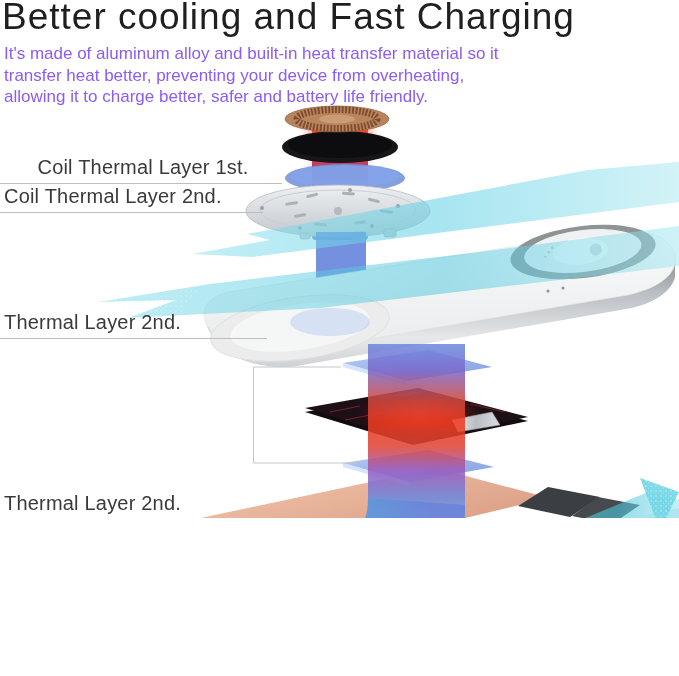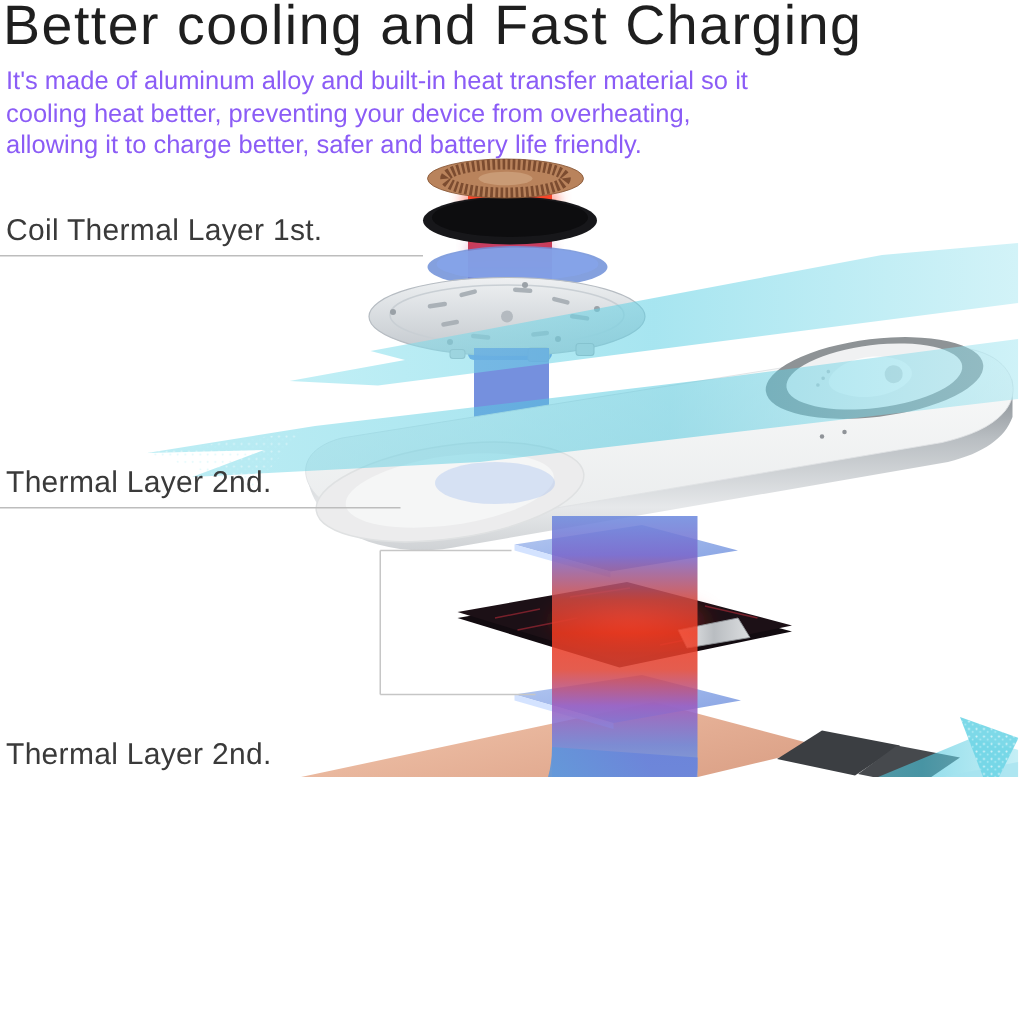--- a/index.html
+++ b/index.html
@@ -14,37 +14,37 @@
   #description{
     position:absolute;left:4px;top:43px;width:600px;
     font-size:17px;line-height:21.6px;color:#8b5cf6;
   }
   .desc-line{white-space:nowrap;}
   .diagram-label{
     position:absolute;left:0;padding-left:4px;padding-bottom:4px;
     font-size:20px;letter-spacing:.2px;color:#3a3a3a;
     border-bottom:1px solid #bdbdbd;white-space:nowrap;
   }
-  #label-coil-1{top:143px;width:278px;}
+  #label-coil-1{top:156px;width:278px;text-align:center;}
   #label-coil-2{top:185px;width:259px;}
   #label-thermal-2a{top:311px;width:263px;}
   #label-thermal-1{top:386px;width:249px;}
   #label-thermal-2b{top:492px;width:283px;}
   #diagram-svg{position:absolute;left:0;top:0;width:679px;height:676px;}
 </style>
 </head>
 <body>
 
 <div id="stage">
 
   <div id="page-title">Better cooling and Fast Charging</div>
 
   <div id="description">
     <div class="desc-line">It's made of aluminum alloy and built-in heat transfer material so it</div>
-    <div class="desc-line">cooling heat better, preventing your device from overheating,</div>
+    <div class="desc-line">transfer heat better, preventing your device from overheating,</div>
     <div class="desc-line">allowing it to charge better, safer and battery life friendly.</div>
   </div>
 
   <svg id="diagram-svg" viewBox="0 0 679 676" xmlns="http://www.w3.org/2000/svg">
     <defs>
       <linearGradient id="gCol" x1="0" y1="0" x2="0" y2="1">
         <stop offset="0" stop-color="#ff6a3c"></stop>
           <stop offset=".18" stop-color="#f03a22"></stop>
         <stop offset=".42" stop-color="#c23a54"></stop>
           <stop offset=".62" stop-color="#7e58c2"></stop>
@@ -278,15 +278,16 @@
       <path d="M95,666 L205,597 L185,635 L245,652 L218,676 L128,676 Z" fill="#57cfe4" opacity=".95"></path>
       <path d="M95,666 L205,597 L185,635 L245,652 L218,676 L128,676 Z" fill="url(#speck)" opacity=".8"></path>
     </g>
 
     <g stroke="#c6c6c6" stroke-width="1" fill="none">
       <path d="M253.5,367 H341 M253.5,463 H357 M253.5,367 V463"></path>
     </g>
   </svg>
 
   <div class="diagram-label" id="label-coil-1">Coil Thermal Layer 1st.</div>
+  <div class="diagram-label" id="label-coil-2">Coil Thermal Layer 2nd.</div>
   <div class="diagram-label" id="label-thermal-2a">Thermal Layer 2nd.</div>
   <div class="diagram-label" id="label-thermal-2b">Thermal Layer 2nd.</div>
 </div>
 
 </body></html>

